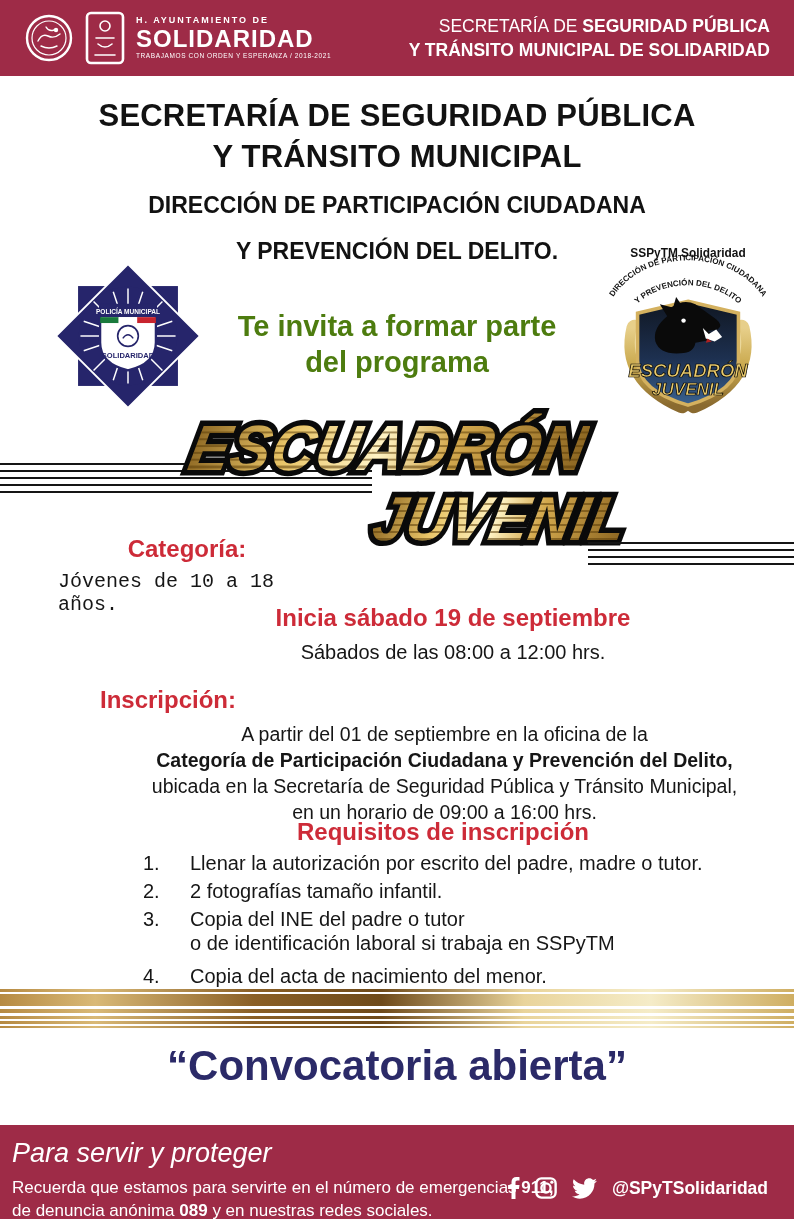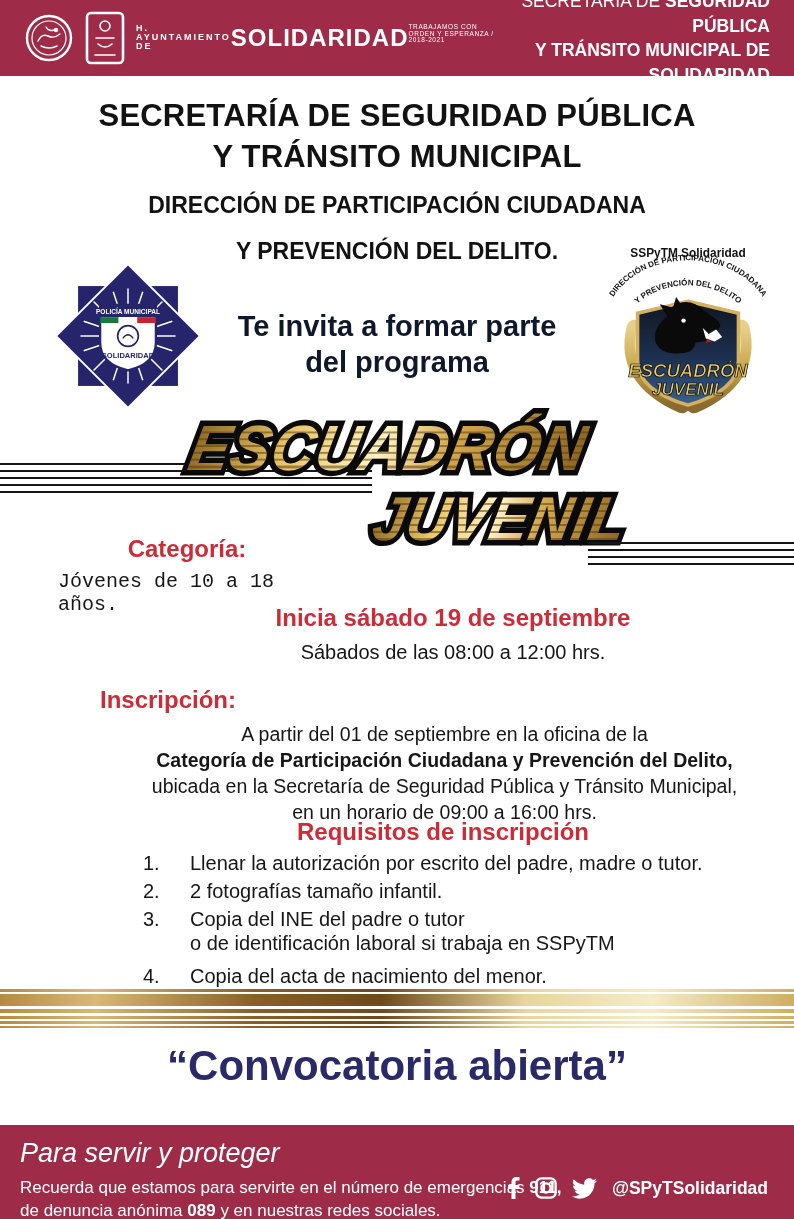--- a/index.html
+++ b/index.html
@@ -4,37 +4,37 @@
 <style>
   html,body{margin:0;padding:0;background:#e8e8e8;}
   .page{position:relative;width:794px;height:1219px;background:#ffffff;overflow:hidden;
         font-family:"Liberation Sans",sans-serif;margin:0 auto;}
 
   
   .hdr{position:absolute;top:0;left:0;right:0;height:76px;background:#9e2b47;
        display:flex;align-items:center;padding:0 24px;box-sizing:border-box;color:#fff;}
   .hdr-seal{width:50px;height:50px;margin-right:10px;flex:0 0 auto;}
   .hdr-emblem{width:42px;height:56px;margin-right:10px;flex:0 0 auto;}
-  .muni{display:flex;flex-direction:row;line-height:1;}
+  .muni{display:flex;flex-direction:column;line-height:1;}
   .muni-l1{font-size:9px;font-weight:700;letter-spacing:2px;}
   .muni-name{font-size:24px;font-weight:900;letter-spacing:1px;margin:2px 0;}
   .muni-tag{font-size:6.5px;letter-spacing:.6px;}
   .hdr-right{margin-left:auto;text-align:right;font-size:17.5px;line-height:1.4;}
   .hdr-right .b{font-weight:800;}
 
   
   .titleblock{position:absolute;top:96px;left:0;right:0;text-align:center;color:#121212;}
   .t1{font-size:31px;font-weight:800;line-height:1.32;letter-spacing:.2px;}
   .t2{font-size:23px;font-weight:800;line-height:1.3;margin-top:13px;}
 
   
   .badges{position:absolute;top:246px;left:0;right:0;height:174px;}
   .police{position:absolute;left:40px;top:8px;width:176px;height:164px;}
   .invite{position:absolute;left:185px;right:185px;top:62px;text-align:center;
-          color:#0f172a;font-size:29px;font-weight:800;line-height:1.25;}
+          color:#4d7c0f;font-size:29px;font-weight:800;line-height:1.25;}
   .panther{position:absolute;left:596px;top:-4px;width:184px;height:178px;}
 
   
   .program{position:absolute;top:414px;left:0;right:0;height:180px;}
   .lines-left{position:absolute;top:49px;left:0;width:372px;height:30px;
     background:repeating-linear-gradient(to bottom,#151515 0 2px,transparent 2px 7px);}
   .lines-right{position:absolute;top:128px;left:588px;right:0;height:28px;
     background:repeating-linear-gradient(to bottom,#151515 0 2px,transparent 2px 7px);}
   .wm{position:absolute;font-weight:900;font-style:italic;line-height:1;
       transform:skewX(-11deg) scaleX(.94);transform-origin:left bottom;letter-spacing:1px;white-space:nowrap;}
@@ -77,21 +77,21 @@
         #fff 25px,#fff 27.5px, transparent 27.5px, transparent 31px,
         #fff 31px,#fff 33px, transparent 33px, transparent 36px,
         #fff 36px,#fff 37.5px, transparent 37.5px, transparent 39.5px,
         #fff 39.5px,#fff 41px),
       linear-gradient(90deg,#b68a42 0%,#d9b977 12%,#8a5f26 32%,#6e4a1a 48%,#e9d49b 66%,#f5ecc8 82%,#cfae62 100%);}
   .announce{position:absolute;top:1042px;left:0;right:0;text-align:center;
             color:#2b2a68;font-size:42px;font-weight:800;}
 
   
   .footer{position:absolute;top:1125px;left:0;right:0;bottom:0;background:#9e2b47;color:#fff;
-          padding:13px 20px;box-sizing:border-box;}
+          padding:13px 12px;box-sizing:border-box;}
   .slogan{font-size:27px;font-style:italic;font-weight:500;}
   .foot-info{margin-top:7px;font-size:17px;line-height:1.38;}
   .foot-info .b{font-weight:800;}
   .social{position:absolute;right:26px;bottom:20px;display:flex;align-items:center;gap:15px;}
   .social svg{display:block;}
   .handle{font-size:17.5px;font-weight:800;}
 </style>
 </head>
 <body>
 

